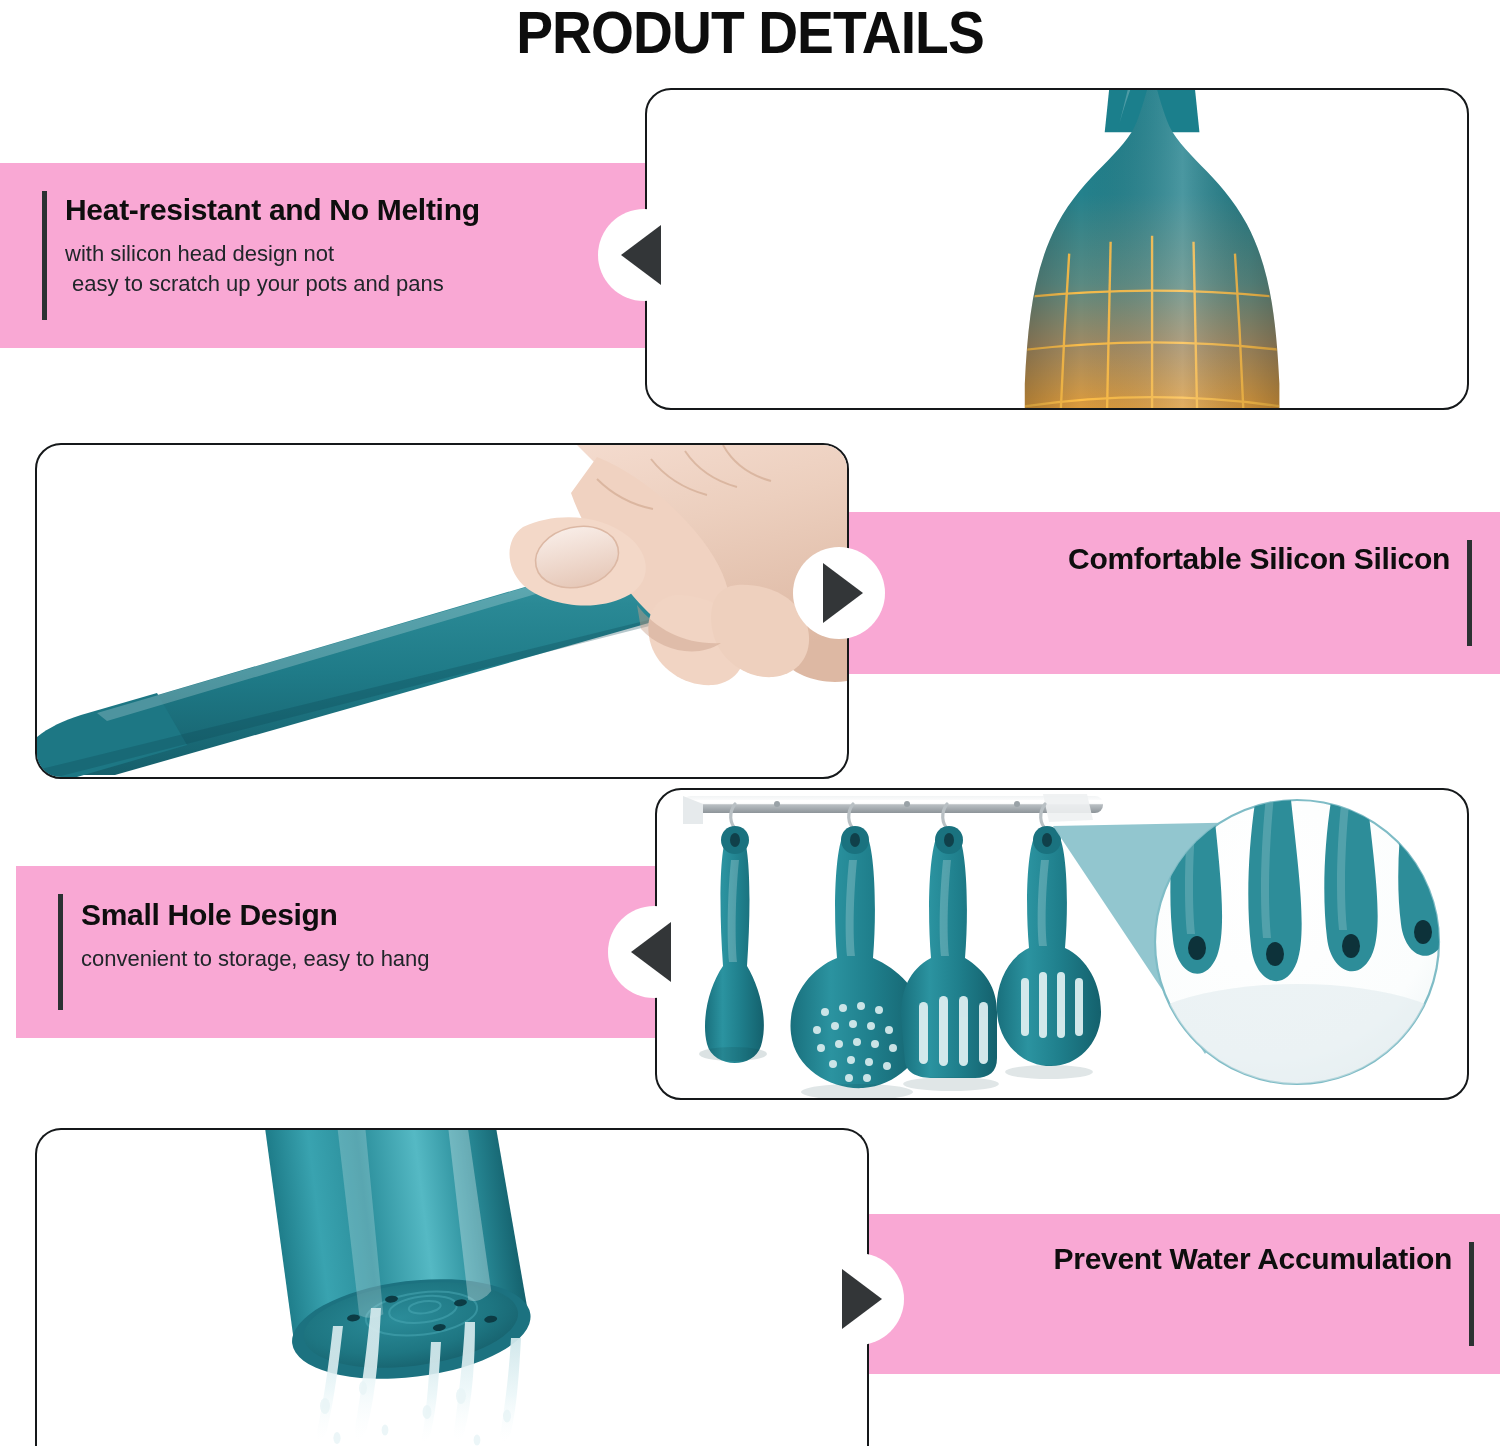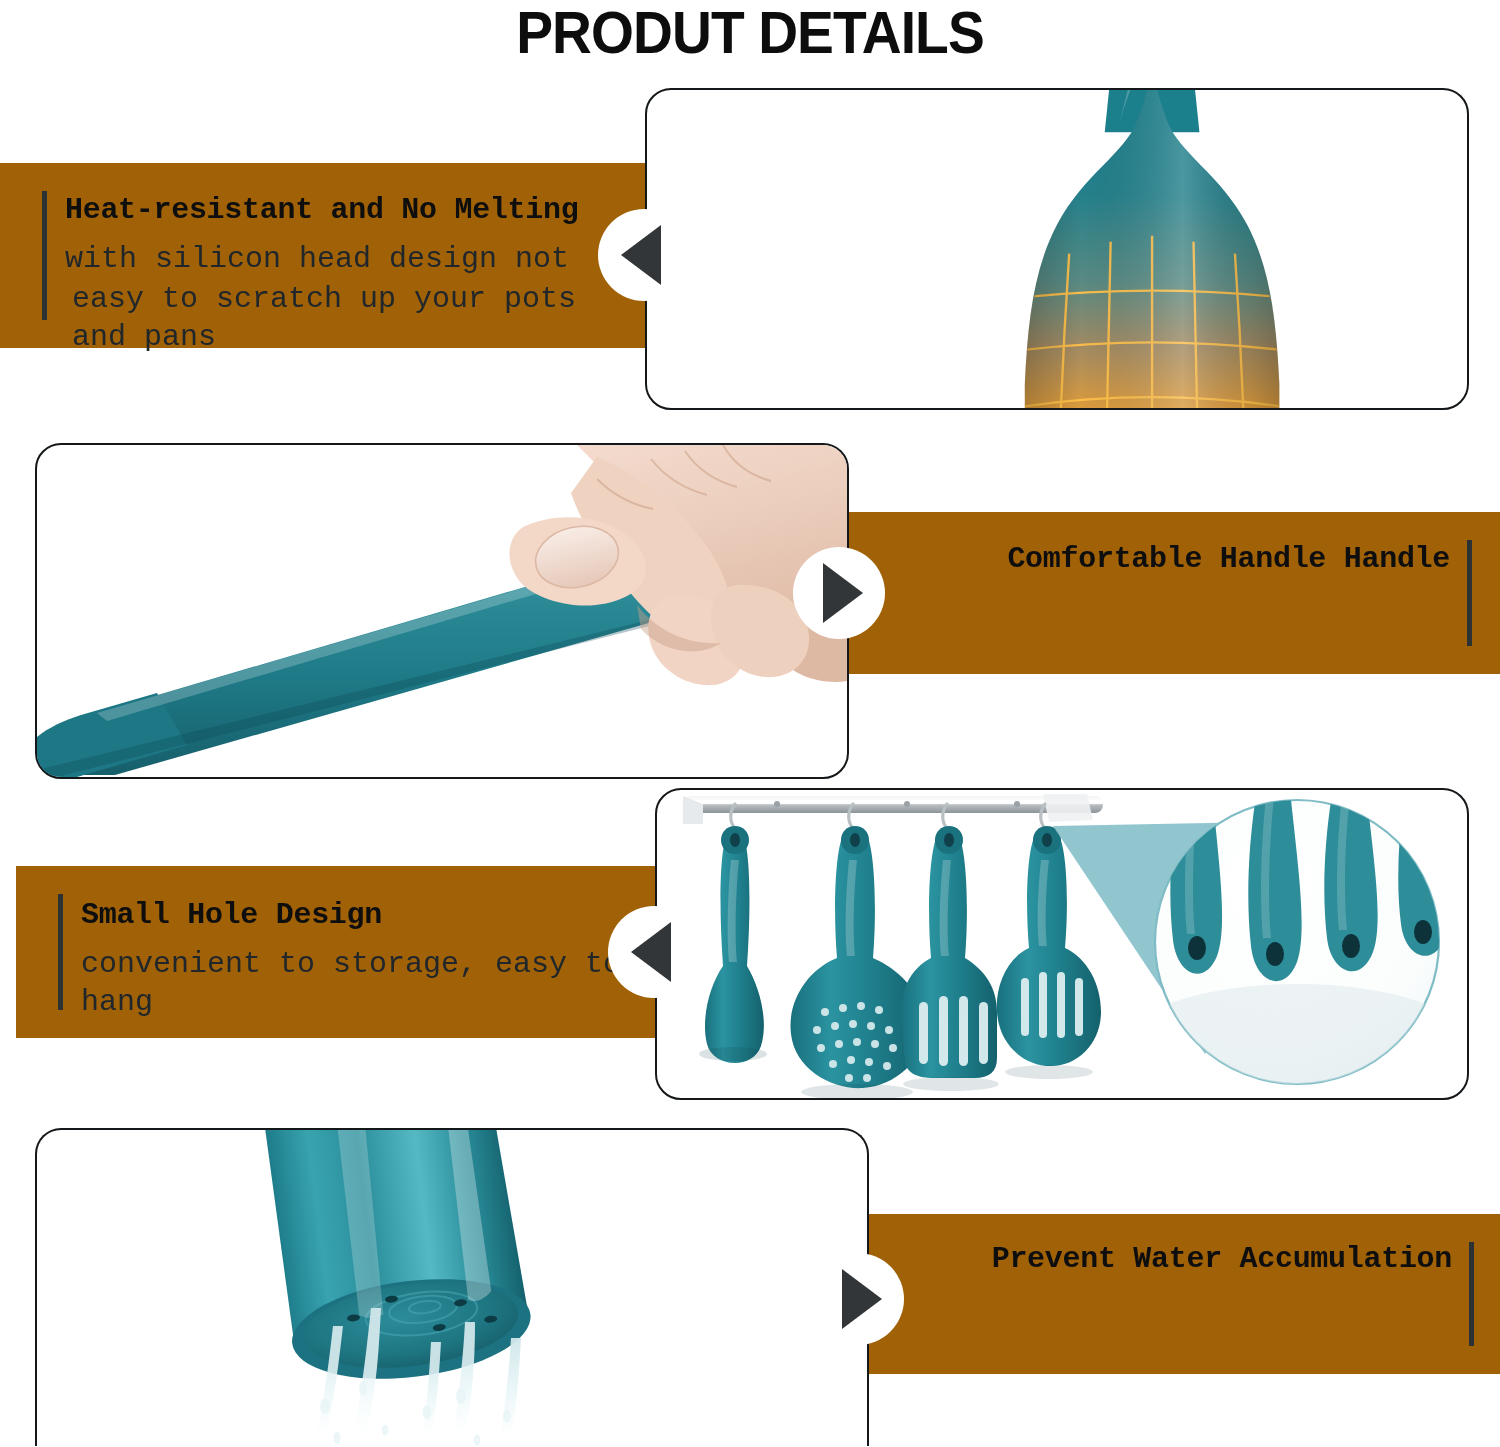--- a/index.html
+++ b/index.html
@@ -8,24 +8,24 @@
 
   
   .page-title{
     position:absolute;left:0;top:-2px;width:1500px;text-align:center;
     font-size:60px;font-weight:700;letter-spacing:-1px;color:#0d0d0d;
     font-family:"Liberation Sans","DejaVu Sans",sans-serif;
     transform:scaleX(.92);transform-origin:50% 50%;
   }
 
   
-  .band{position:absolute;background:#a16207;z-index:2;font-family:Liberation Mono, monospace;}
+  .band{position:absolute;background:#f9a8d4;z-index:2;}
   .band .accent{position:absolute;top:28px;bottom:28px;width:5px;background:#2c3133;}
   .band .b-head{font-size:30px;font-weight:700;color:#0e0e0e;letter-spacing:-.3px;line-height:1.15;}
-  .band .b-sub{font-size:30px;font-weight:400;color:#20262a;line-height:1.28;margin-top:12px;}
+  .band .b-sub{font-size:22px;font-weight:400;color:#20262a;line-height:1.28;margin-top:12px;}
   .band .b-inner{position:absolute;}
 
   .card{position:absolute;background:#fff;border:2.5px solid #15181a;border-radius:26px;
         overflow:hidden;z-index:3;}
 
   
   .arrow-bubble{position:absolute;width:92px;height:92px;border-radius:50%;
      background:#ffffff;z-index:6;display:flex;align-items:center;justify-content:center;}
   .tri{width:0;height:0;}
   .tri-left{border-top:30px solid transparent;border-bottom:30px solid transparent;
@@ -178,21 +178,21 @@
       </g>
 
       <path d="M600,160 C620,186 650,200 684,198 C660,214 624,206 604,184 Z" fill="#c9a08a" opacity=".45"></path>
     </g>
   </svg>
 </div>
 
 <div class="band" style="left:840px;top:512px;width:660px;height:162px;">
   <div class="accent" style="right:28px;"></div>
   <div class="b-inner" style="right:50px;top:30px;left:60px;text-align:right;">
-    <div class="b-head">Comfortable Handle Handle</div>
+    <div class="b-head">Comfortable Silicon Silicon</div>
   </div>
 </div>
 
 <div class="arrow-bubble" style="left:793px;top:547px;">
   <div class="tri tri-right"></div>
 </div>
 
 <div class="band" style="left:16px;top:866px;width:660px;height:172px;">
   <div class="accent" style="left:42px;"></div>
   <div class="b-inner" style="left:65px;top:32px;right:20px;">

